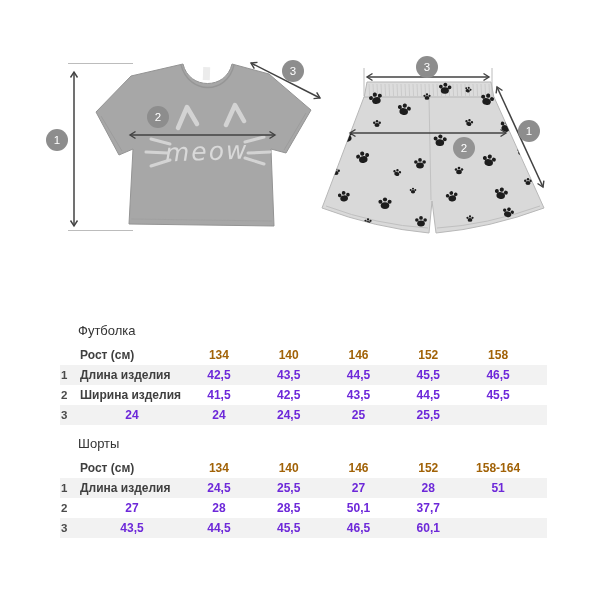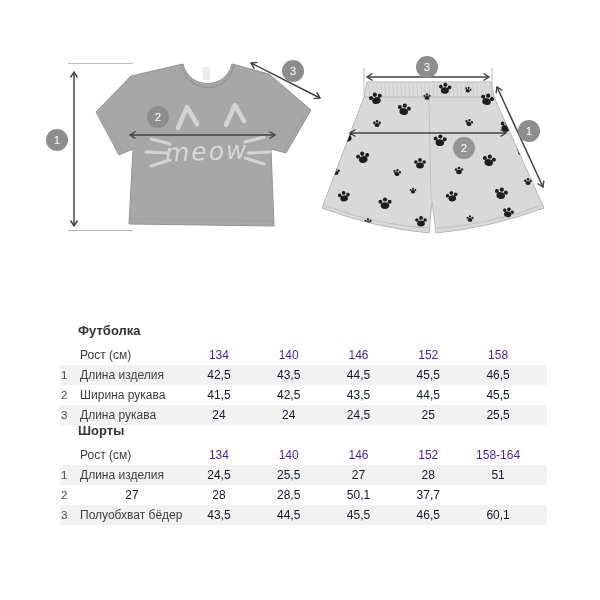--- a/index.html
+++ b/index.html
@@ -3,30 +3,30 @@
 <meta charset="utf-8">
 <style>
   html,body{margin:0;padding:0;background:#fff;}
   .canvas{position:relative;width:600px;height:600px;background:#ffffff;
           font-family:"Liberation Sans",sans-serif;overflow:hidden;}
   svg.diagram{position:absolute;top:0;left:0;}
   .mnum{fill:#ffffff;font-size:11.5px;font-family:"Liberation Sans",sans-serif;}
   .print-text{font-family:"DejaVu Sans",sans-serif;font-style:italic;}
 
   .table-block{position:absolute;left:60px;width:487px;color:#3f3f3f;}
-  #table-0{top:322px;} #table-1{top:422px;}
-  .tbl-title{font-size:13px;font-weight:700;color:#333333;padding-left:18px;
+  #table-0{top:322px;} #table-1{top:435px;}
+  .tbl-title{font-size:13px;font-weight:400;color:#333333;padding-left:18px;
              height:23px;line-height:17px;}
   .trow{display:grid;grid-template-columns:20px 104px repeat(5,1fr);
-        padding-right:14px;height:20px;align-items:center;font-size:12px;}
+        padding-right:14px;height:20px;align-items:center;font-size:12px;font-weight:bold;}
   .trow.stripe{background:#f2f2f2;}
   .cell-num{font-size:11.5px;color:#4a4a4a;padding-left:1px;}
   .cell-label{color:#3f3f3f;}
-  .cell-val{text-align:center;color:#0f172a;}
-  .thead .cell-val{color:#4c1d95;}
+  .cell-val{text-align:center;color:#6d28d9;}
+  .thead .cell-val{color:#a16207;}
 </style>
 </head>
 <body>
 
 <div class="canvas">
 
   <svg class="diagram" width="600" height="305" viewBox="0 0 600 305">
     <defs>
       <marker id="ah-e" markerUnits="userSpaceOnUse" markerWidth="11" markerHeight="11" refX="7.5" refY="5" orient="auto">
         <path d="M2,1.5 L7.5,5 L2,8.5" fill="none" stroke="#424242" stroke-width="1.4"></path>
@@ -197,30 +197,29 @@
         <div class="cell-num">1</div>
         <div class="cell-label">Длина изделия</div>
         <div class="cell-val">42,5</div>
         <div class="cell-val">43,5</div>
         <div class="cell-val">44,5</div>
         <div class="cell-val">45,5</div>
         <div class="cell-val">46,5</div>
       </div>
       <div class="trow">
         <div class="cell-num">2</div>
-        <div class="cell-label">Ширина рукава</div>
+        <div class="cell-label">Ширина изделия</div>
         <div class="cell-val">41,5</div>
         <div class="cell-val">42,5</div>
         <div class="cell-val">43,5</div>
         <div class="cell-val">44,5</div>
         <div class="cell-val">45,5</div>
       </div>
       <div class="trow stripe">
         <div class="cell-num">3</div>
-        <div class="cell-label">Длина рукава</div>
         <div class="cell-val">24</div>
         <div class="cell-val">24</div>
         <div class="cell-val">24,5</div>
         <div class="cell-val">25</div>
         <div class="cell-val">25,5</div>
       </div>
     </div>
   <div class="table-block" id="table-1">
       <div class="tbl-title">Шорты</div>
       <div class="trow thead">
@@ -244,21 +243,20 @@
       <div class="trow">
         <div class="cell-num">2</div>
         <div class="cell-val">27</div>
         <div class="cell-val">28</div>
         <div class="cell-val">28,5</div>
         <div class="cell-val">50,1</div>
         <div class="cell-val">37,7</div>
       </div>
       <div class="trow stripe">
         <div class="cell-num">3</div>
-        <div class="cell-label">Полуобхват бёдер</div>
         <div class="cell-val">43,5</div>
         <div class="cell-val">44,5</div>
         <div class="cell-val">45,5</div>
         <div class="cell-val">46,5</div>
         <div class="cell-val">60,1</div>
       </div>
     </div>
 
 </div>
 

